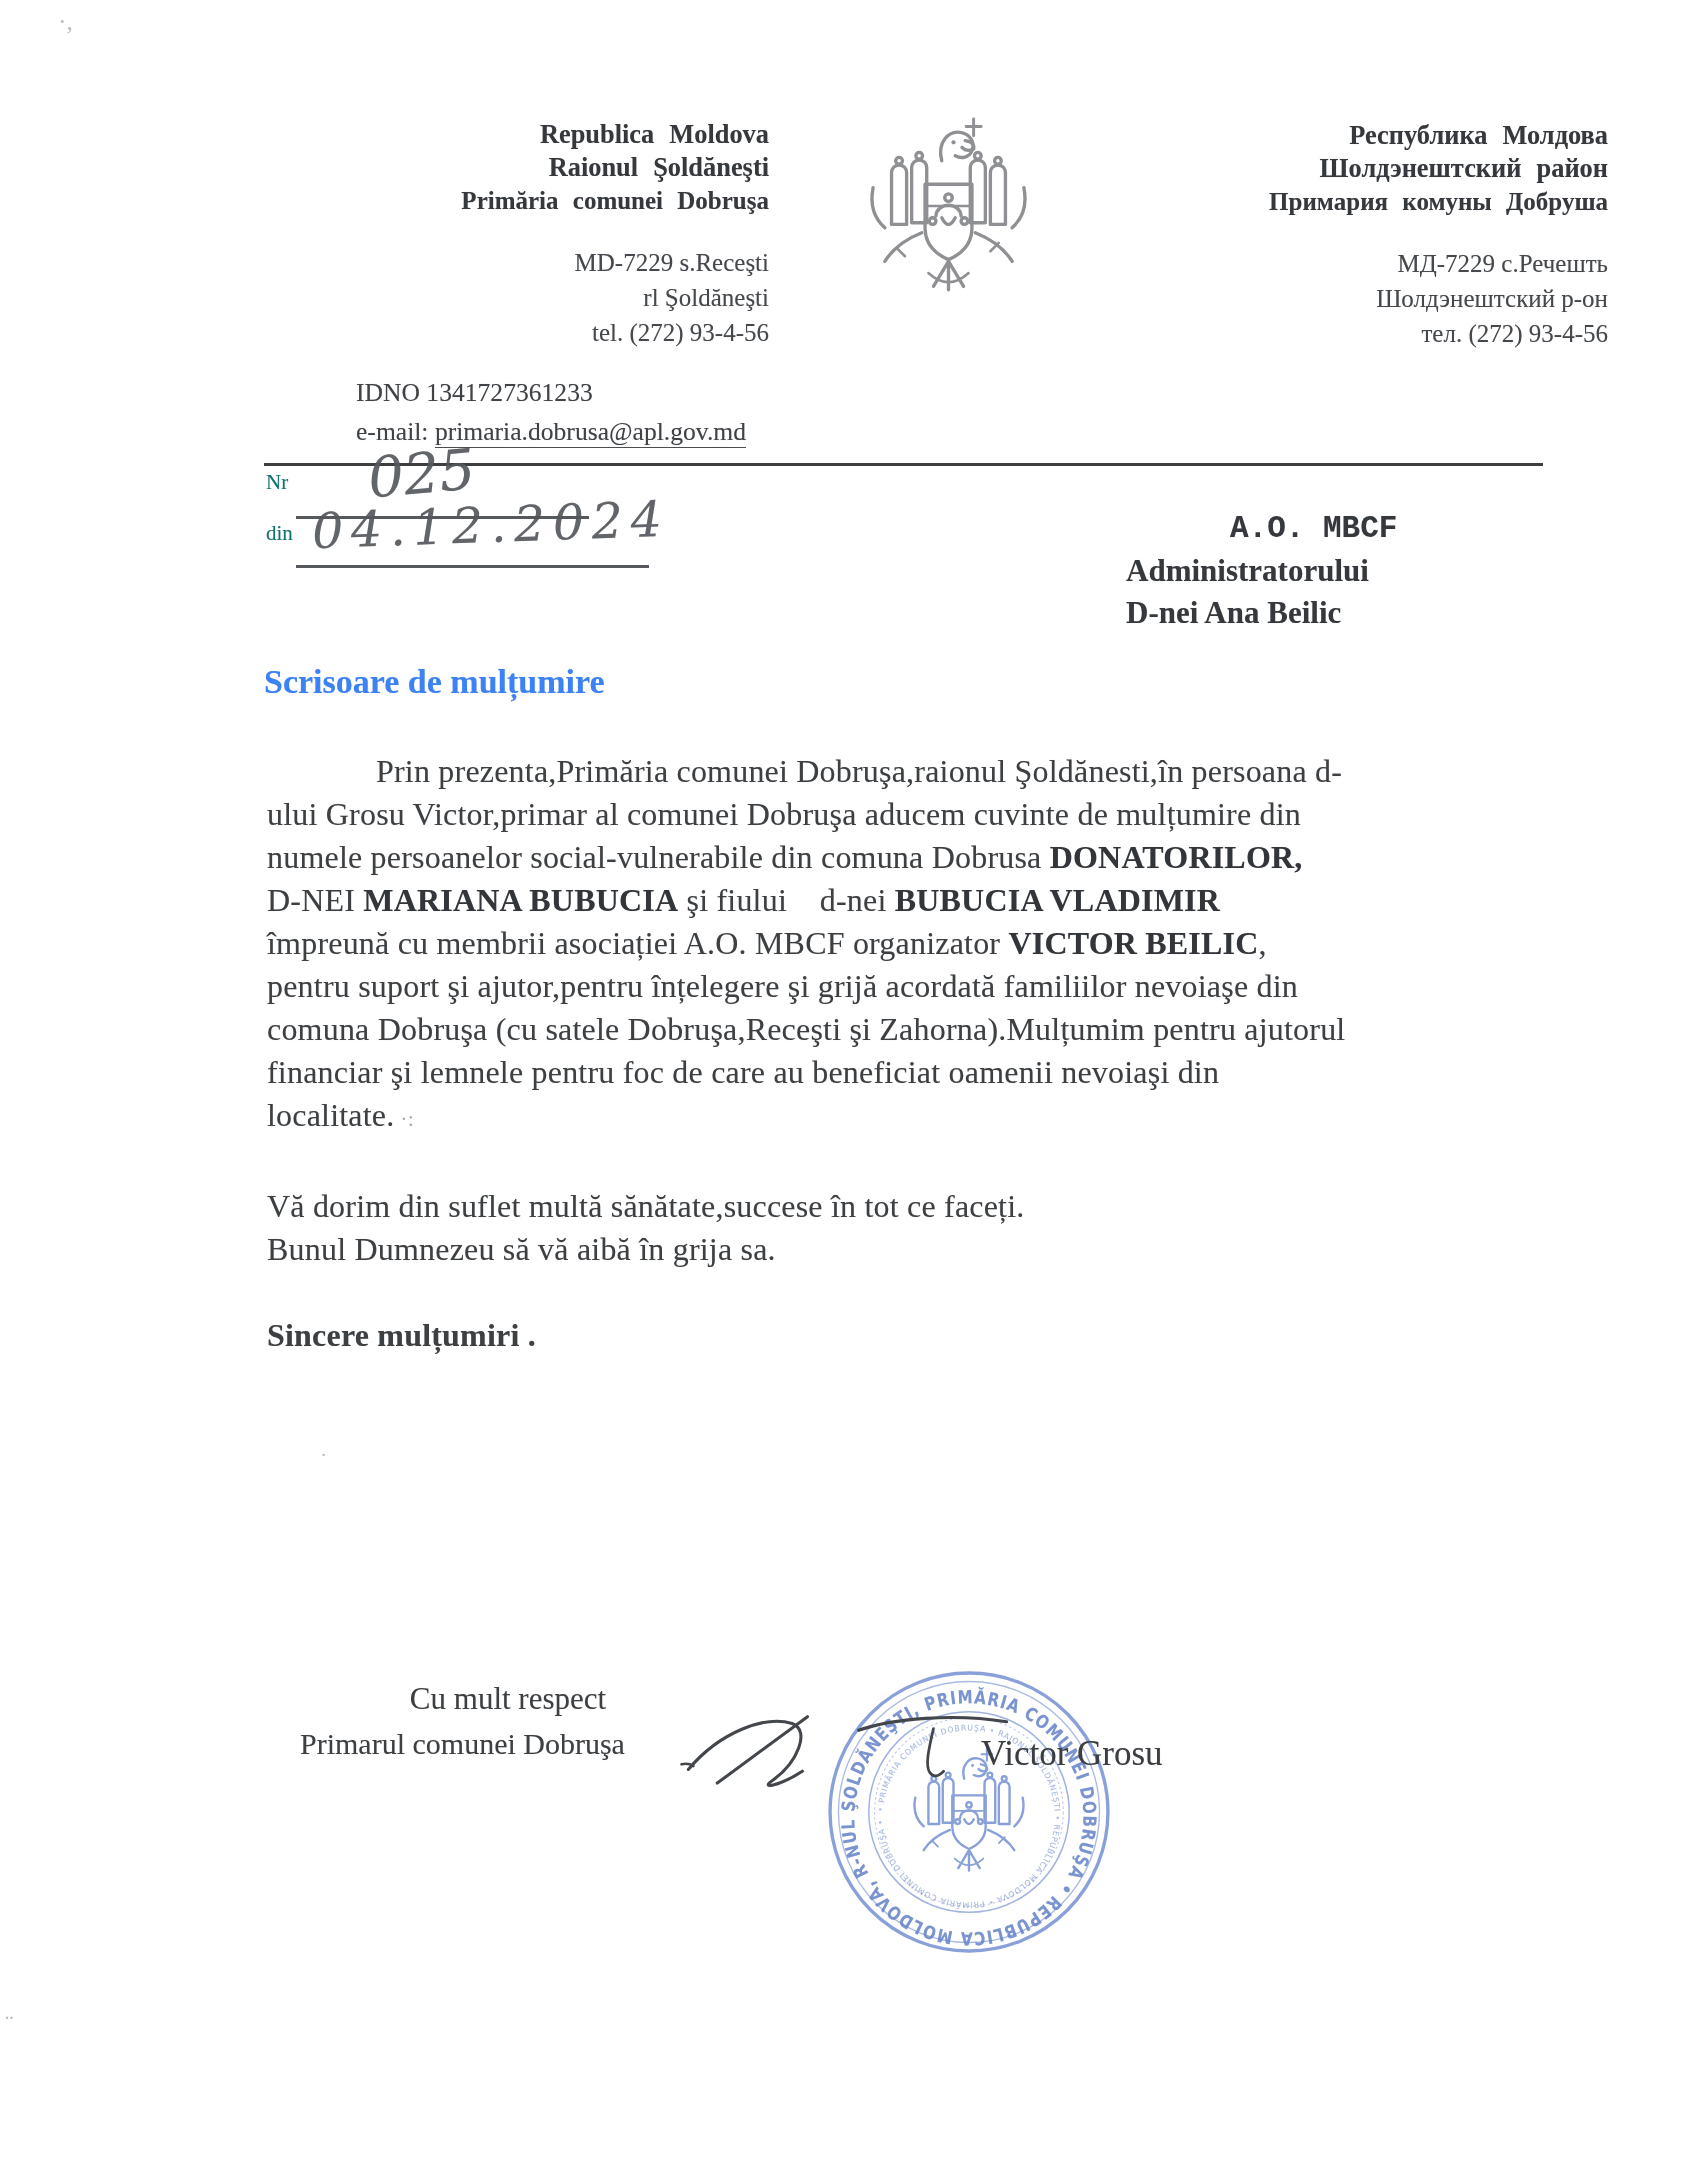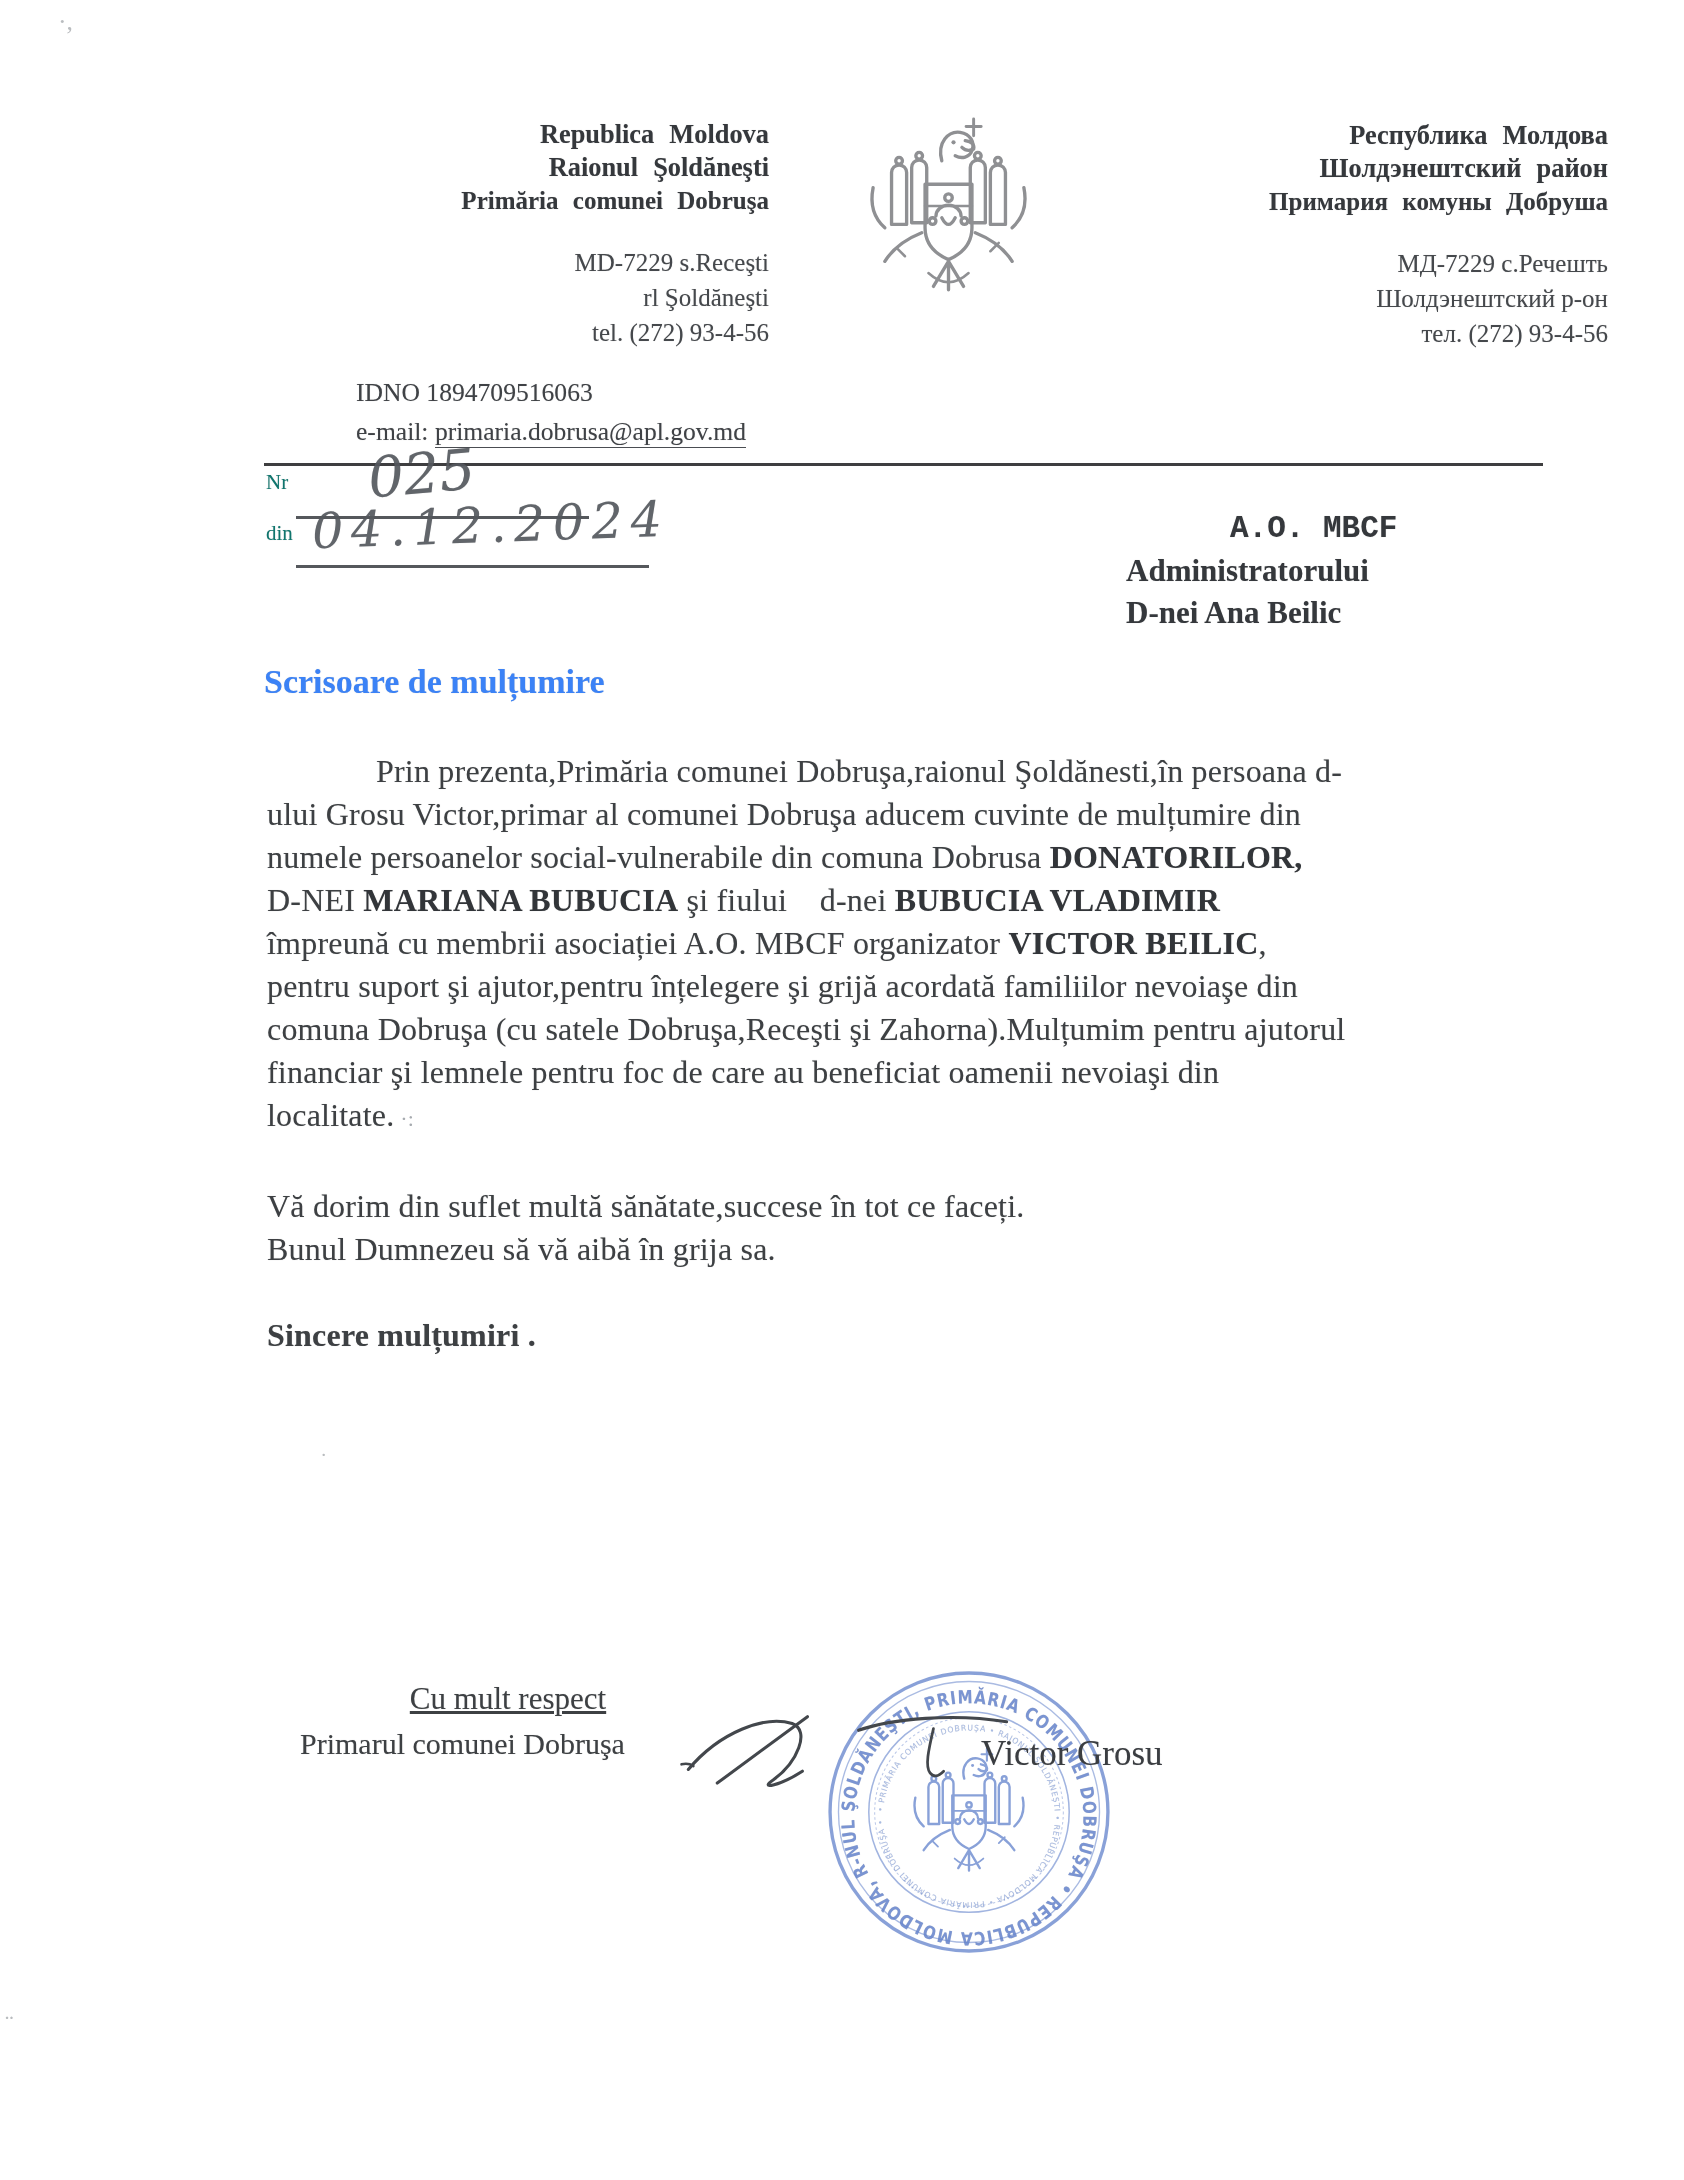--- a/index.html
+++ b/index.html
@@ -114,21 +114,21 @@
     <div class="b">Республика Молдова</div>
     <div class="b">Шолдэнештский район</div>
     <div class="b" style="font-size:25px;">Примария комуны Добруша</div>
     <div class="sp"></div>
     <div class="r">МД-7229  с.Речешть</div>
     <div class="r">Шолдэнештский р-он</div>
     <div class="r">тел. (272) 93-4-56</div>
   </div>
 
   <div class="abs idno" style="left:356px;top:373px;">
-    <div>IDNO  1894709516063</div>
+    <div>IDNO  1341727361233</div>
     <div><span>e-mail: </span><span class="mail">primaria.dobrusa@apl.gov.md</span></div>
   </div>
 
   <div class="abs rule" style="left:264px;top:463px;width:1279px;"></div>
   <div class="abs reglabel" style="left:266px;top:470px;">Nr</div>
   <div class="abs thinline" style="left:296px;top:516px;width:293px;"></div>
   <div class="abs hand hand-nr" style="left:368px;top:441px;">025</div>
   <div class="abs reglabel" style="left:266px;top:521px;">din</div>
   <div class="abs thinline" style="left:296px;top:565px;width:353px;"></div>
   <div class="abs hand hand-date" style="left:312px;top:497px;">04.12.2024</div>
@@ -151,21 +151,21 @@
     <div class="ln"><span>comuna Dobruşa (cu satele Dobruşa,Receşti şi Zahorna).Mulțumim pentru ajutorul</span></div>
     <div class="ln"><span>financiar şi lemnele pentru foc de care au beneficiat oamenii nevoiaşi din</span></div>
     <div class="ln"><span>localitate.</span><span class="faint"> ·:</span></div>
     <div class="gap56"></div>
     <div class="ln"><span>Vă dorim din suflet multă sănătate,succese în tot ce faceți.</span></div>
     <div class="ln"><span>Bunul Dumnezeu să vă aibă în grija sa.</span></div>
     <div class="gap51"></div>
     <div class="ln thanks"><span>Sincere mulțumiri .</span></div>
   </div>
 
-  <div class="abs respect" style="left:365px;top:1681px;text-decoration:underline;">Cu mult respect</div>
+  <div class="abs respect" style="left:365px;top:1681px;">Cu mult respect</div>
   <div class="abs role" style="left:300px;top:1727px;">Primarul comunei Dobruşa</div>
   <div class="abs name" style="left:981px;top:1734px;">Victor Grosu</div>
 
   <svg class="abs stampwrap" style="left:809px;top:1652px;width:320px;height:320px;" viewBox="0 0 380 380">
     <g stroke="#5274c5" fill="none">
       <circle cx="190" cy="190" r="165" stroke-width="4" opacity=".75"></circle>
       <circle cx="190" cy="190" r="155" stroke-width="1.6" opacity=".55"></circle>
       <circle cx="190" cy="190" r="119" stroke-width="1.8" opacity=".6"></circle>
       <circle cx="190" cy="190" r="112" stroke-width="1.2" opacity=".45" stroke-dasharray="3 3"></circle>
     </g>

